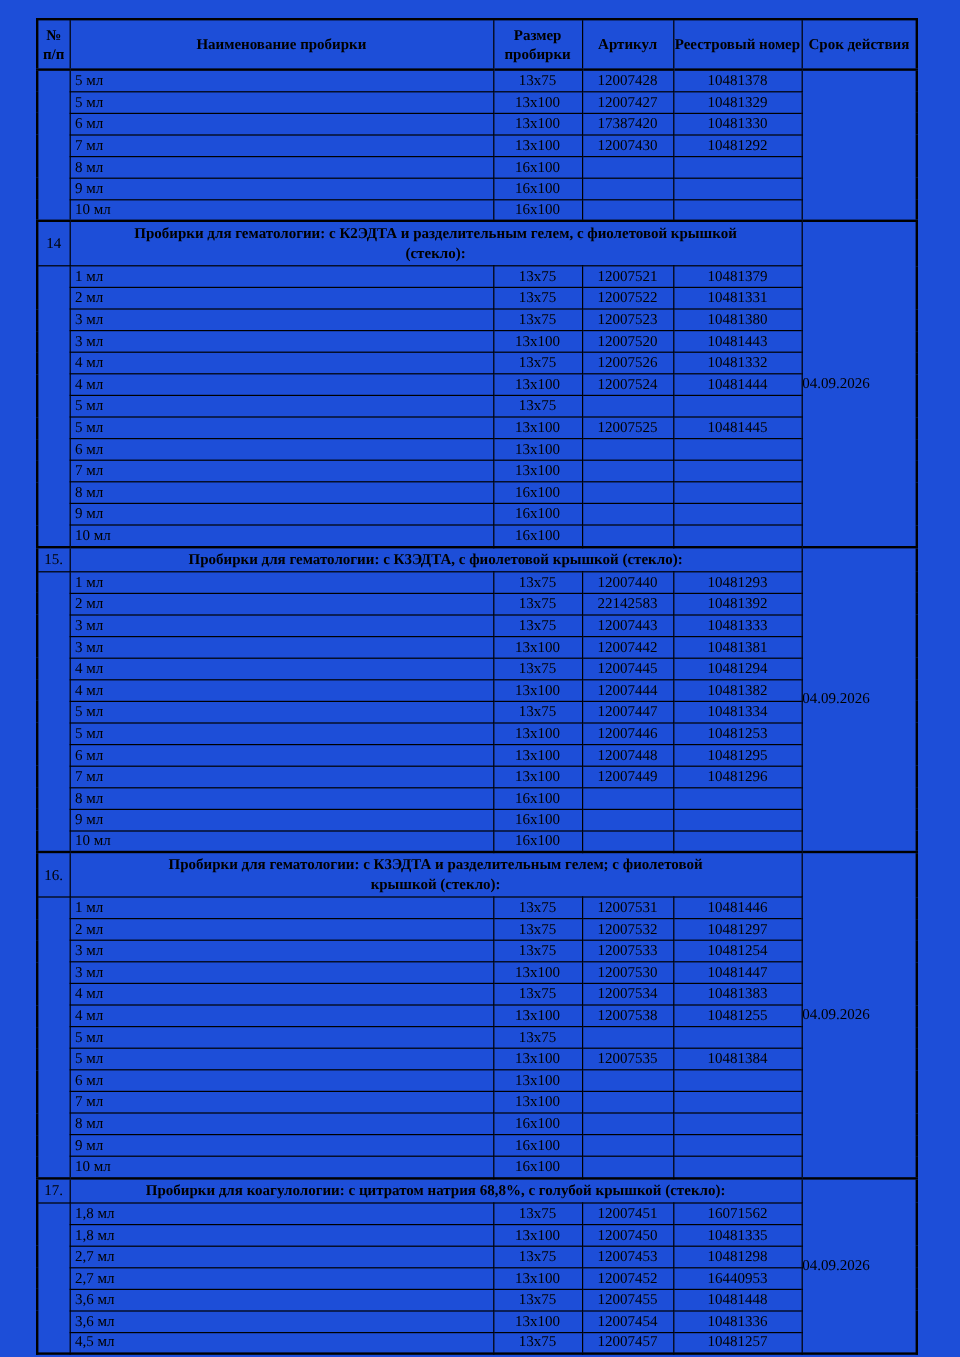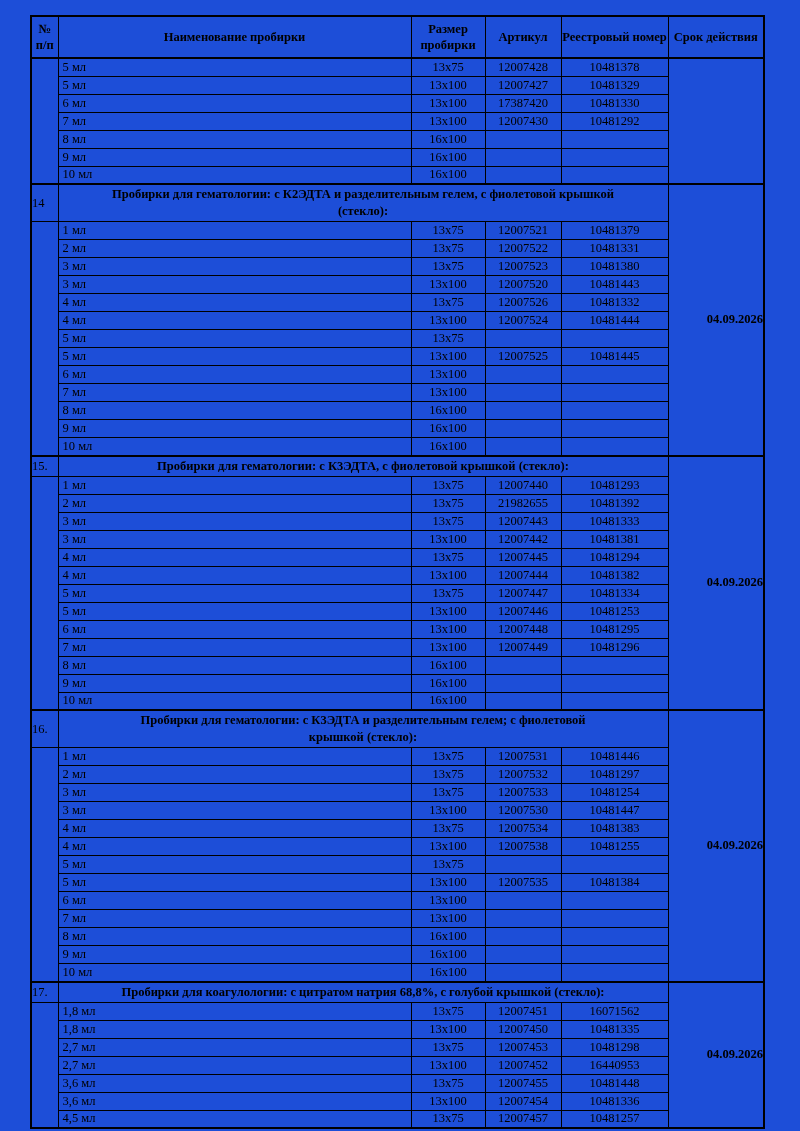--- a/index.html
+++ b/index.html
@@ -29,24 +29,24 @@
   }
   thead tr { height: 42px; }
   thead th {
     font-weight: bold;
     text-align: center;
     line-height: 1.3;
     border-bottom: 2px solid #000;
   }
   tbody tr { height: 18px; margin-top: 44px; }
   tr.section-start > td { border-top: 2px solid #000; }
-  .num-cell   { }
+  .num-cell   { text-align: center; }
   .name-cell  { text-align: left; padding-left: 4px; }
   .size-cell, .art-cell, .reg-cell { text-align: center; }
-  .date-cell  { text-align: right; font-weight: bold; }
+  .date-cell  { text-align: left; }
   .title-cell {
     text-align: center;
     font-weight: bold;
     white-space: pre-line;
     line-height: 17px;
     padding: 1px 10px;
   }
 </style>
 </head>
 <body>
@@ -209,21 +209,21 @@
         <tr>
           <td class="num-cell" rowspan="13"></td>
           <td class="name-cell">1 мл</td>
           <td class="size-cell">13x75</td>
           <td class="art-cell">12007440</td>
           <td class="reg-cell">10481293</td>
         </tr>
         <tr>
           <td class="name-cell">2 мл</td>
           <td class="size-cell">13x75</td>
-          <td class="art-cell">21982655</td>
+          <td class="art-cell">22142583</td>
           <td class="reg-cell">10481392</td>
         </tr>
         <tr>
           <td class="name-cell">3 мл</td>
           <td class="size-cell">13x75</td>
           <td class="art-cell">12007443</td>
           <td class="reg-cell">10481333</td>
         </tr>
         <tr>
           <td class="name-cell">3 мл</td>

